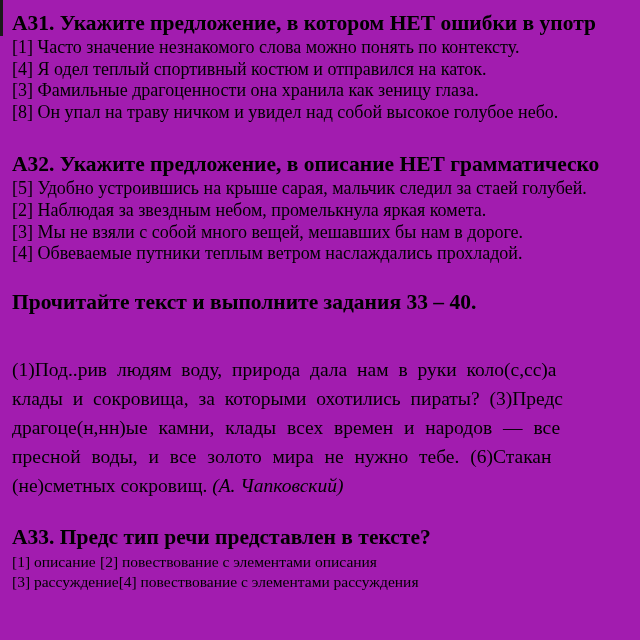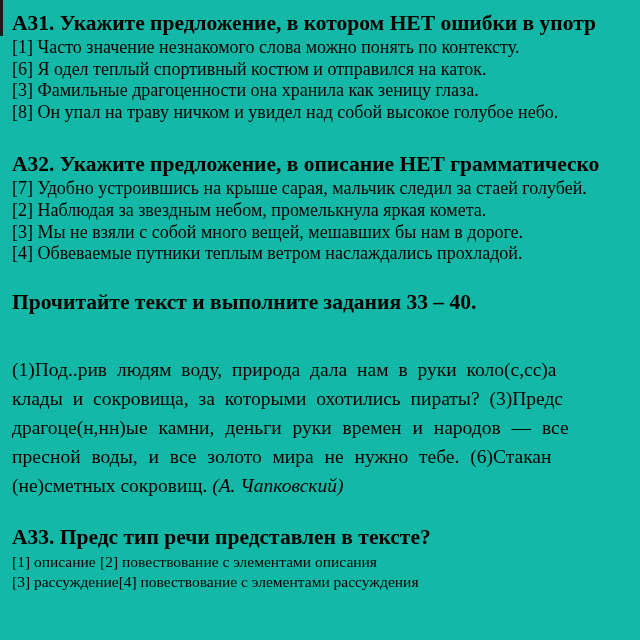--- a/index.html
+++ b/index.html
@@ -11,21 +11,21 @@
     width: 640px;
     height: 640px;
     overflow: hidden;
     color: #000000;
     font-family: "Liberation Serif", "DejaVu Serif", serif;
   }
   .page {
     position: relative;
     width: 640px;
     height: 640px;
-    background: #14b8a6;
+    background: #a21caf;
     overflow: hidden;
   }
   .corner-mark {
     position: absolute;
     left: 0;
     top: 0;
     width: 3px;
     height: 36px;
     background: #1a1a1a;
   }
@@ -84,44 +84,44 @@
 
 <div class="page">
   <div class="corner-mark"></div>
 
   <div class="content">
 
     <div class="sec-a31">
       <div class="q-title">А31. Укажите предложение, в котором НЕТ ошибки в употр</div>
       <div class="options">
         <div class="option">[1] Часто значение незнакомого слова можно понять по контексту.</div>
-        <div class="option">[6] Я одел теплый спортивный костюм и отправился на каток.</div>
+        <div class="option">[4] Я одел теплый спортивный костюм и отправился на каток.</div>
         <div class="option">[3] Фамильные драгоценности она хранила как зеницу глаза.</div>
         <div class="option">[8] Он упал на траву ничком и увидел над собой высокое голубое небо.</div>
       </div>
     </div>
 
     <div class="sec-a32">
       <div class="q-title">А32. Укажите предложение, в описание НЕТ грамматическо</div>
       <div class="options">
-        <div class="option">[7] Удобно устроившись на крыше сарая, мальчик следил за стаей голубей.</div>
+        <div class="option">[5] Удобно устроившись на крыше сарая, мальчик следил за стаей голубей.</div>
         <div class="option">[2] Наблюдая за звездным небом, промелькнула яркая комета.</div>
         <div class="option">[3] Мы не взяли с собой много вещей, мешавших бы нам в дороге.</div>
         <div class="option">[4] Обвеваемые путники теплым ветром наслаждались прохладой.</div>
       </div>
     </div>
 
     <div class="sec-instr">
       <div class="q-title">Прочитайте текст и выполните задания 33 – 40.</div>
     </div>
 
     <div class="passage">
       <div class="p-line ws1">(1)Под..рив людям воду, природа дала нам в руки коло(с,сс)а</div>
       <div class="p-line ws2">клады и сокровища, за которыми охотились пираты? (3)Предс</div>
-      <div class="p-line ws4">драгоце(н,нн)ые камни, деньги руки времен и народов — все</div>
+      <div class="p-line ws4">драгоце(н,нн)ые камни, клады всех времен и народов — все</div>
       <div class="p-line ws5">пресной воды, и все золото мира не нужно тебе. (6)Стакан</div>
       <div class="p-line"><span>(не)сметных сокровищ.</span> <span class="author">(А. Чапковский)</span></div>
     </div>
 
     <div class="sec-a33">
       <div class="q-title">А33. Предс тип речи представлен в тексте?</div>
       <div class="a33-options">
         <div class="a33-row">
           <span class="a33-cell-first">[1] описание</span>
           <span>[2] повествование с элементами описания</span>

